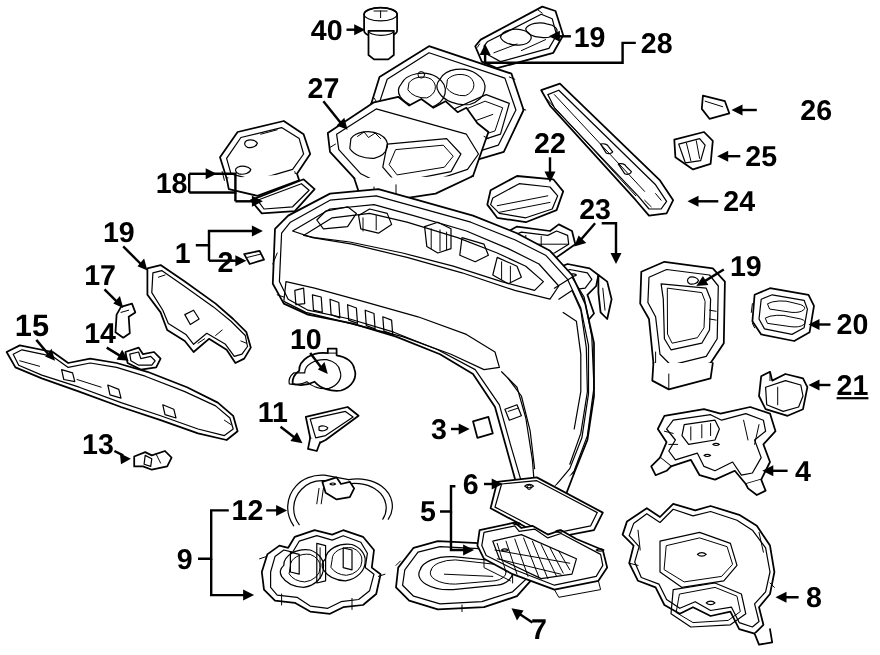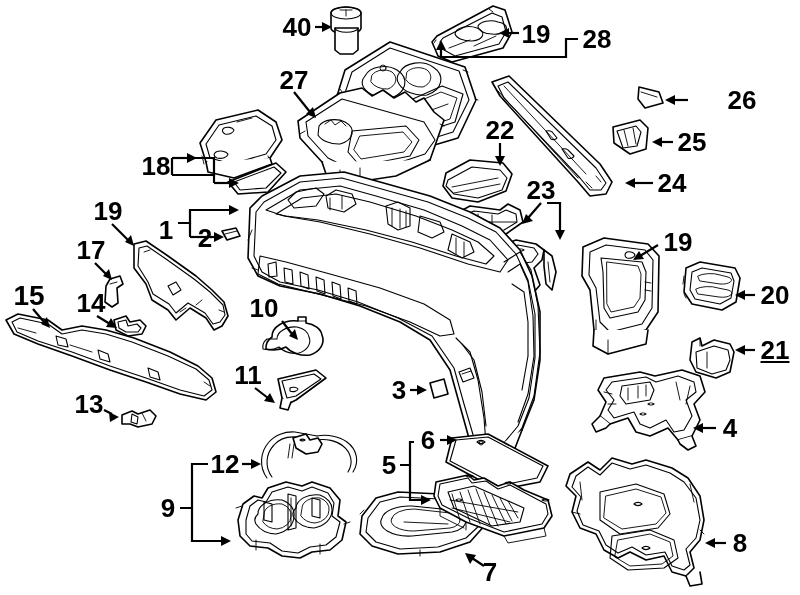--- a/index.html
+++ b/index.html
@@ -563,21 +563,21 @@
 
   <div class="callout-label" style="left:166px; top:230px; font-size:26px;">1</div>
   <div class="callout-label" style="left:205px; top:238px; font-size:26px;">2</div>
   <div class="callout-label" style="left:399px; top:390px; font-size:26px;">3</div>
   <div class="callout-label" style="left:730px; top:428px; font-size:26px;">4</div>
   <div class="callout-label" style="left:389px; top:465px; font-size:26px;">5</div>
   <div class="callout-label" style="left:428px; top:440px; font-size:26px;">6</div>
   <div class="callout-label" style="left:490px; top:572px; font-size:26px;">7</div>
   <div class="callout-label" style="left:740px; top:543px; font-size:26px;">8</div>
   <div class="callout-label" style="left:168px; top:508px; font-size:26px;">9</div>
-  <div class="callout-label" style="left:264px; top:308px; font-size:26px;text-align:right;">10</div>
+  <div class="callout-label" style="left:278px; top:308px; font-size:26px;text-align:right;">10</div>
   <div class="callout-label" style="left:248px; top:375px; font-size:26px;">11</div>
   <div class="callout-label" style="left:225px; top:464px; font-size:26px;">12</div>
   <div class="callout-label" style="left:89px;  top:404px; font-size:26px;">13</div>
   <div class="callout-label" style="left:91px;  top:303px; font-size:26px;">14</div>
   <div class="callout-label" style="left:29px;  top:296px; font-size:28px;text-align:right;">15</div>
   <div class="callout-label" style="left:108px; top:211px; font-size:26px;">19</div>
   <div class="callout-label" style="left:91px;  top:250px; font-size:26px;">17</div>
   <div class="callout-label" style="left:156px; top:166px; font-size:26px;">18</div>
   <div class="callout-label" style="left:678px; top:242px; font-size:26px;">19</div>
   <div class="callout-label" style="left:775px; top:295px; font-size:26px;">20</div>

